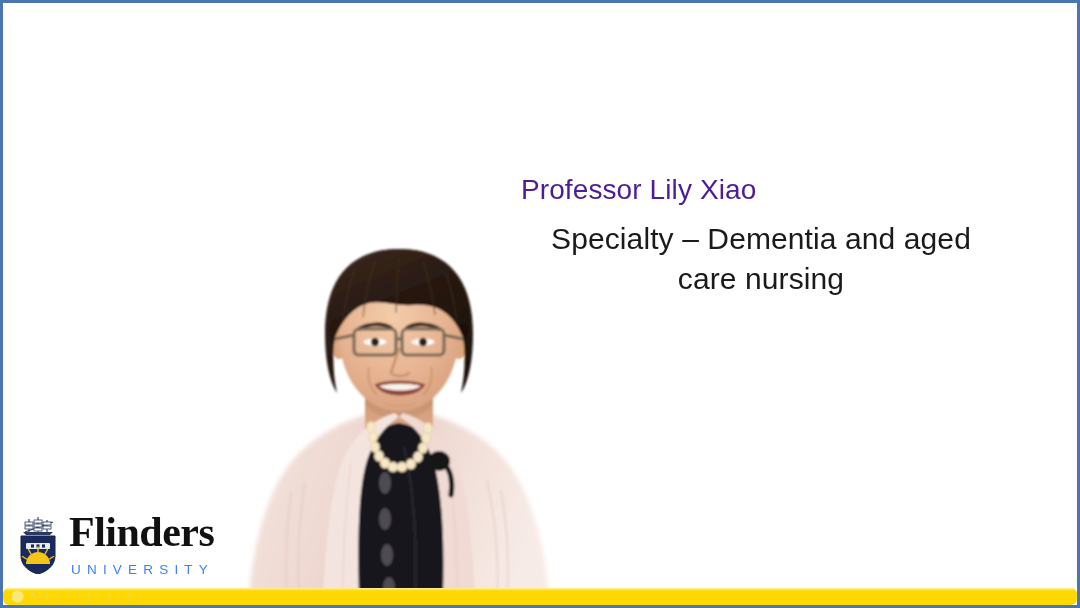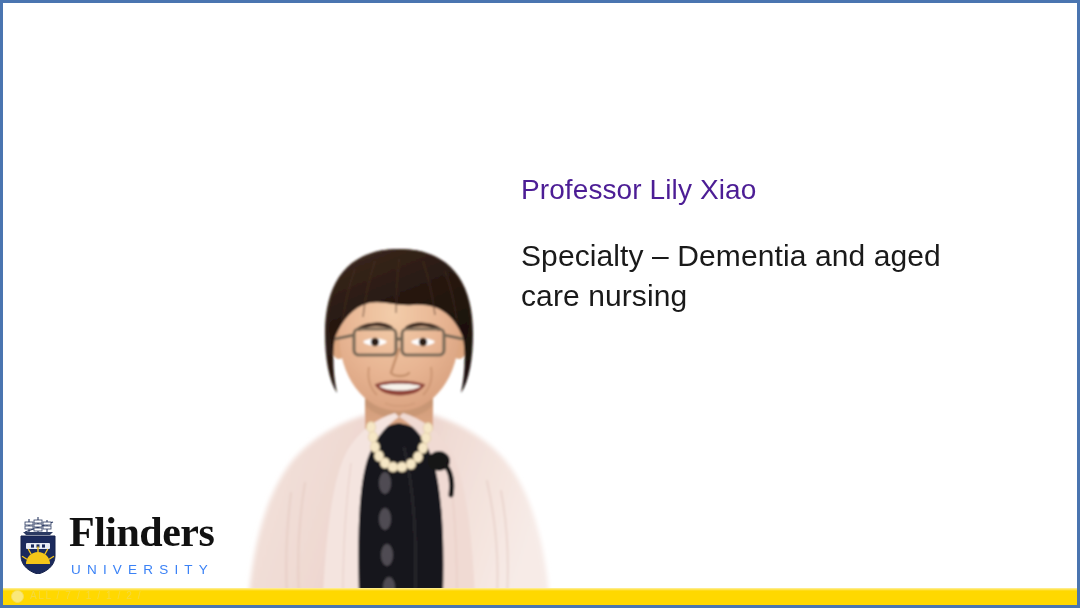--- a/index.html
+++ b/index.html
@@ -44,22 +44,23 @@
     letter-spacing: 0.1px;
     white-space: nowrap;
   }
   .speaker-specialty {
     font-family: "Liberation Sans", sans-serif;
     font-size: 30px;
     line-height: 40px;
     color: #1a1a1a;
     font-weight: 400;
     letter-spacing: 0.1px;
-    margin-top: 24px;
+    margin-top: 7px;
     width: 480px;
+    text-align: center;
   }
 
   
   .presenter {
     position: absolute;
     left: 196px;
     top: 244px;
     width: 400px;
     height: 348px;
   }
@@ -105,20 +106,21 @@
 
   
   .bottom-bar {
     position: absolute;
     left: 0;
     right: 0;
     bottom: 0;
     height: 17px;
     background: #ffd800;
     overflow: hidden;
+    border-radius: 6px;
   }
   .bottom-bar-glow {
     position: absolute;
     left: 0; right: 0; top: 0;
     height: 3px;
     background: linear-gradient(to bottom, #fff0a0, #ffd800);
   }
   .bar-badge {
     position: absolute;
     left: 8px;

